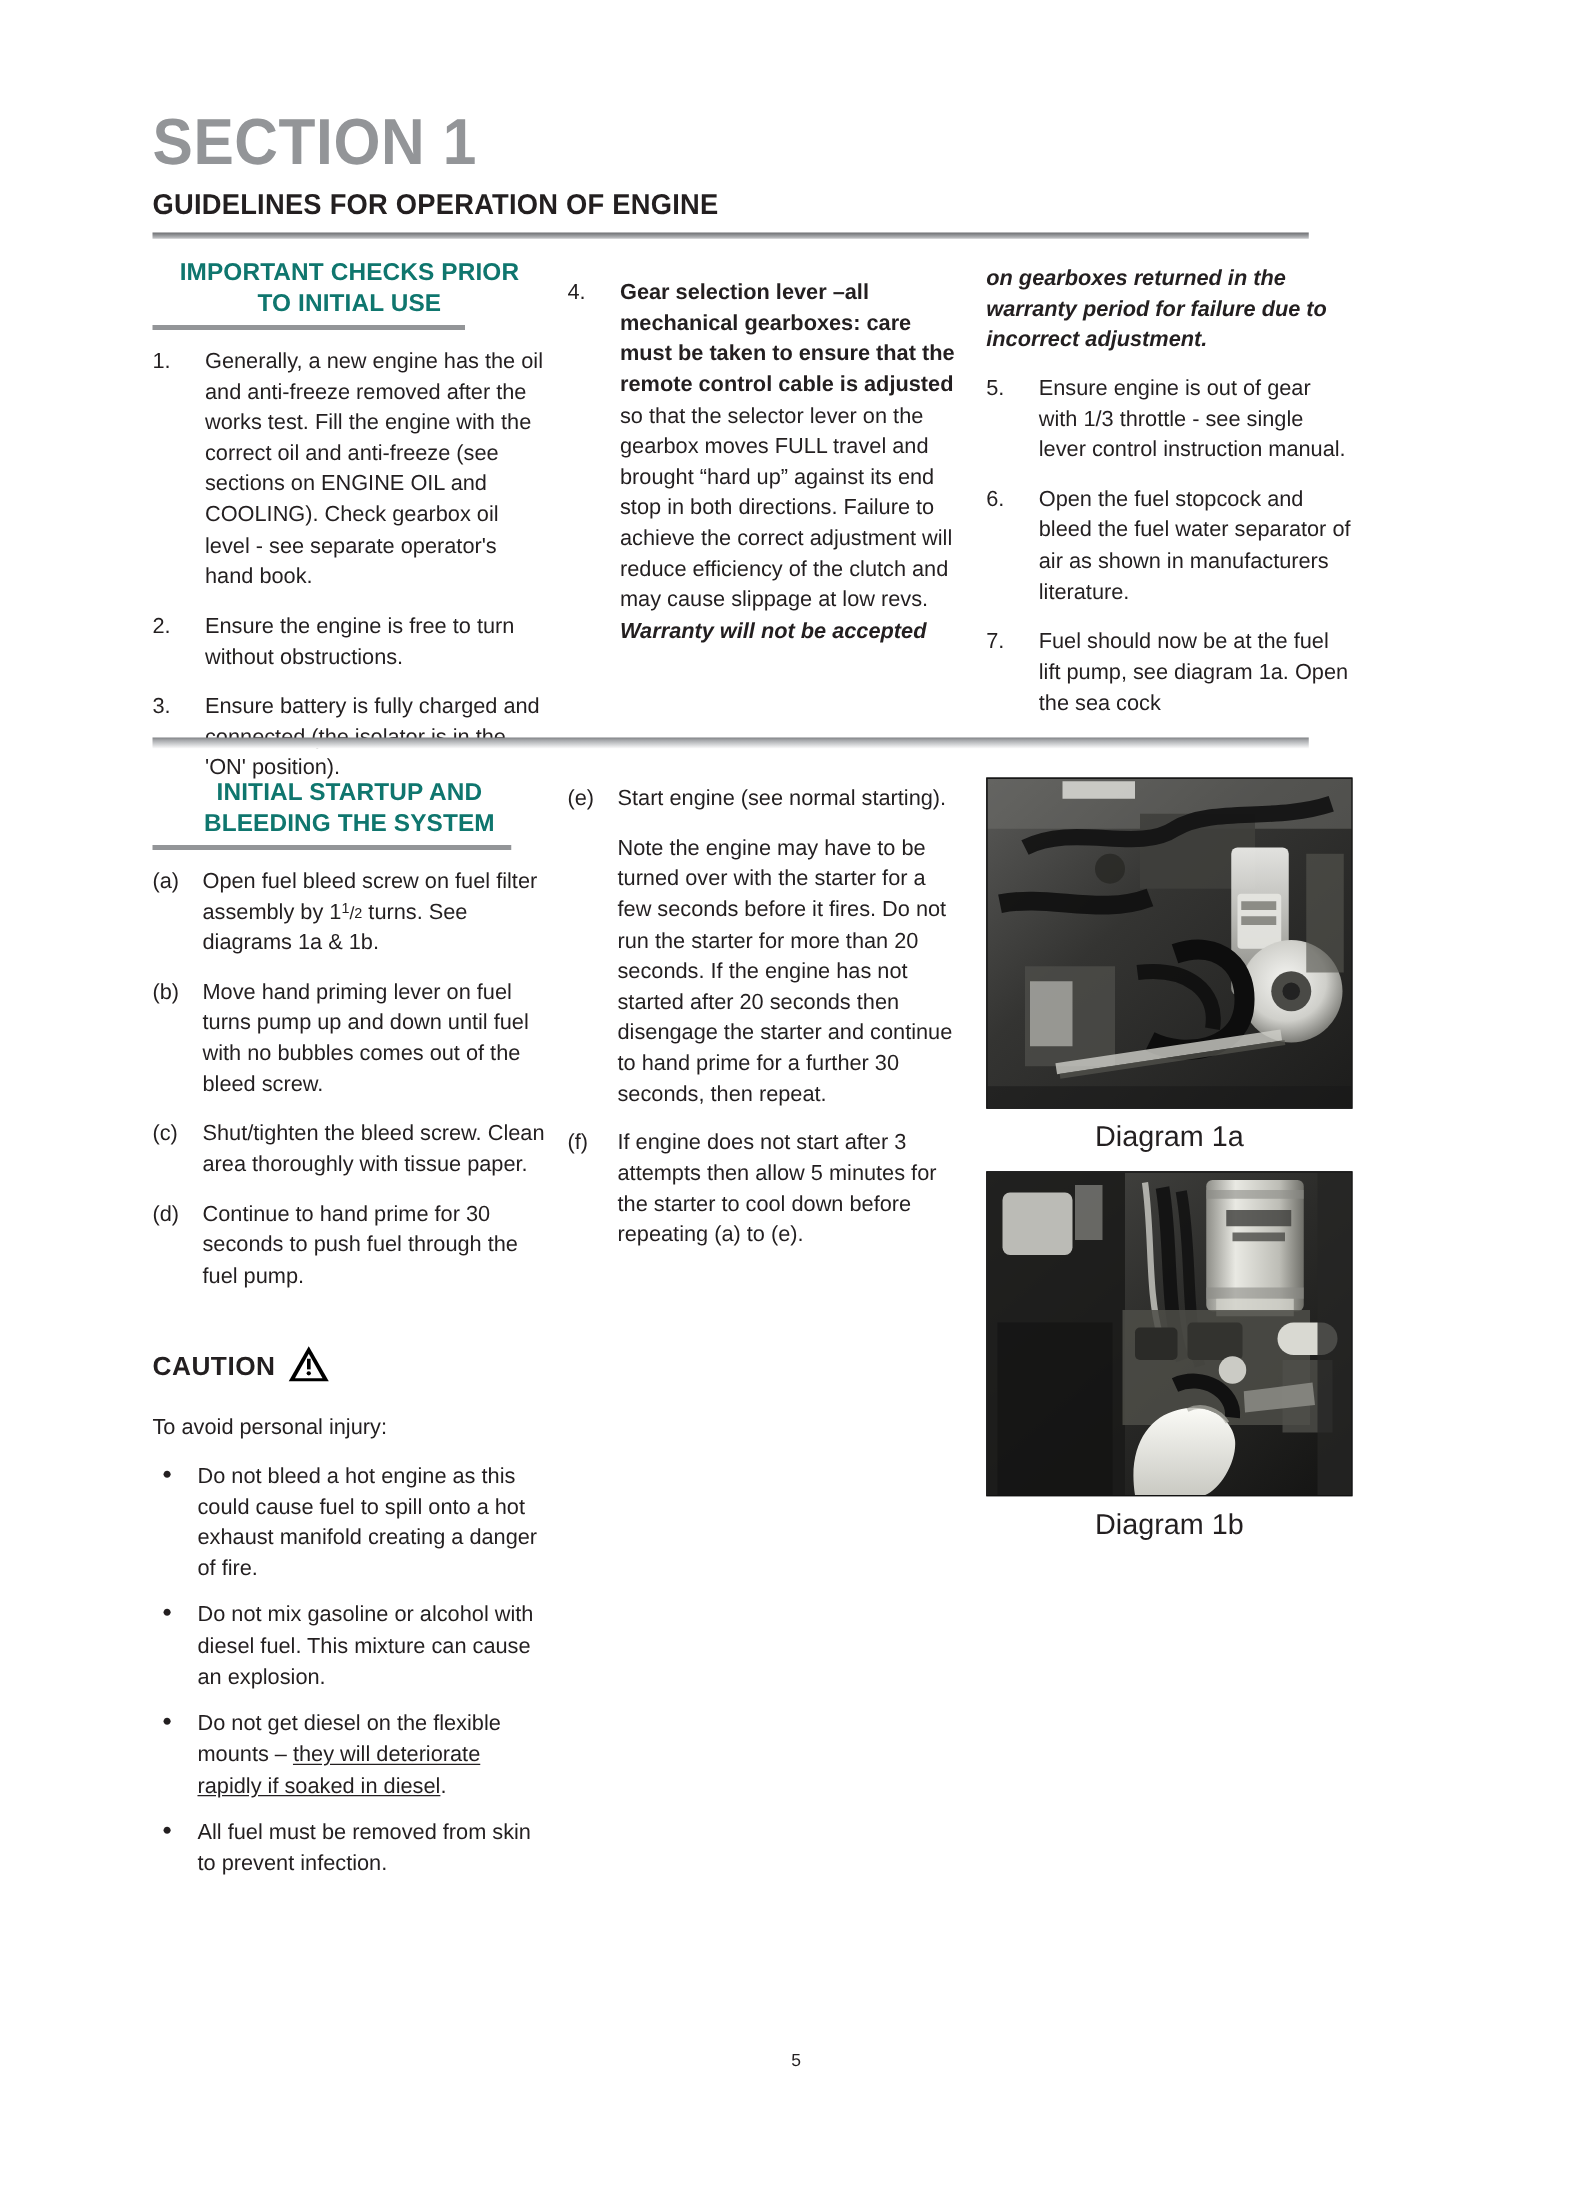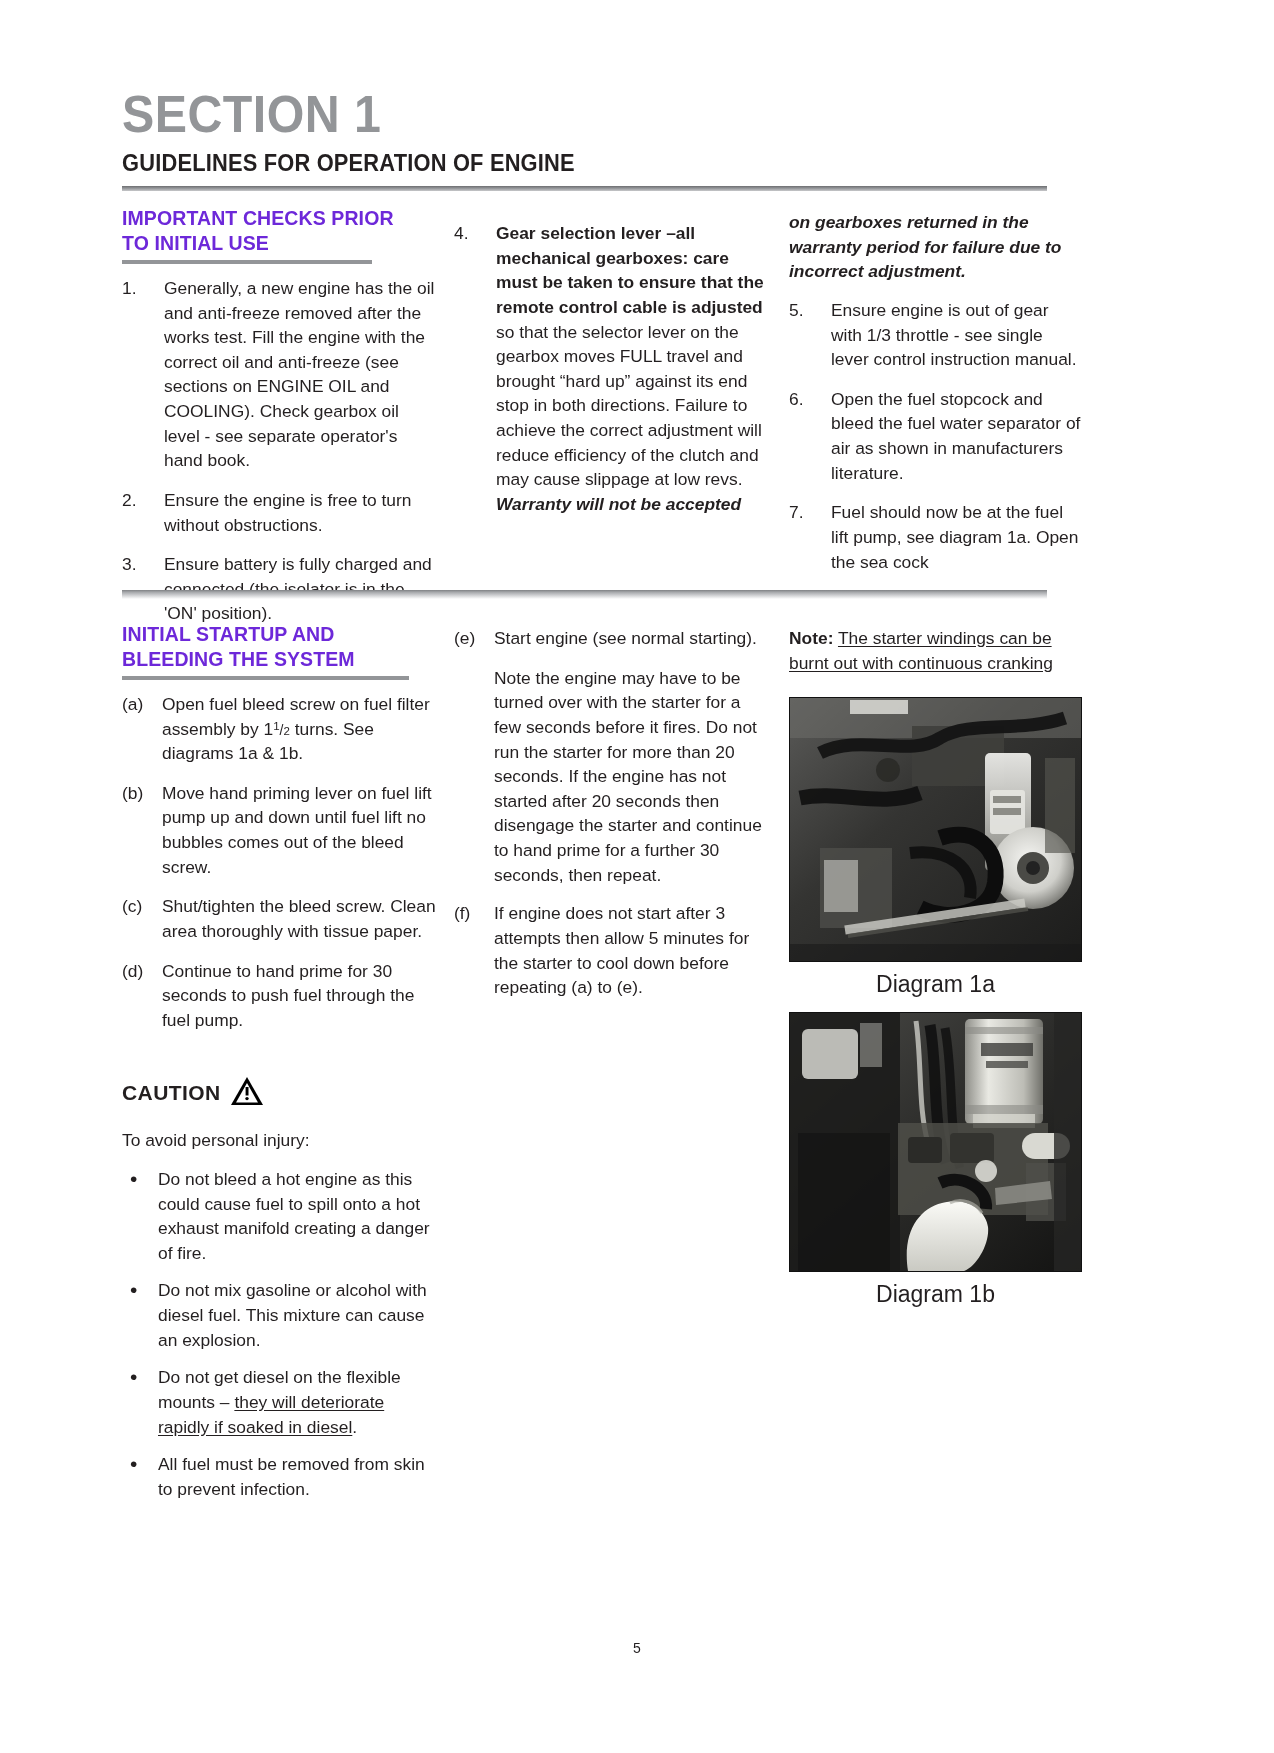--- a/index.html
+++ b/index.html
@@ -67,22 +67,23 @@
   .c1 { width: 315px; margin-right: 17px; }
   .c2 { width: 312px; margin-right: 23px; }
   .c3 { width: 293px; }
 
   
   h3.blk {
     font-size: 19.5px;
     font-weight: bold;
     line-height: 1.28;
     margin: 0 0 4px 0;
-    color: #6d28d9;
+    color: #0f766e;
     letter-spacing: 0.1px;
+    text-align: center;
   }
   .h-underline {
     height: 4px;
     background: #939598;
     width: 250px;
     margin: 0 0 12px 0;
   }
   .h-underline.w2 { width: 287px; }
 
   
@@ -250,21 +251,21 @@
         <span>BLEEDING THE SYSTEM</span>
       </h3>
       <div class="h-underline w2"></div>
 
       <ul class="num-list alpha">
         <li>
           <span class="marker">(a)</span><span>Open fuel bleed screw on fuel filter assembly by 1</span><span class="frac"><sup>1</sup><span class="sl">/</span><sub>2</sub></span><span> turns. See diagrams 1a &amp; 1b.</span>
         </li>
         <li>
           <span class="marker">(b)</span>
-          <span>Move hand priming lever on fuel lift pump up and down until fuel lift no bubbles comes out of the bleed screw.</span>
+          <span>Move hand priming lever on fuel turns pump up and down until fuel with no bubbles comes out of the bleed screw.</span>
         </li>
         <li>
           <span class="marker">(c)</span>
           <span>Shut/tighten the bleed screw. Clean area thoroughly with tissue paper.</span>
         </li>
         <li>
           <span class="marker">(d)</span>
           <span>Continue to hand prime for 30 seconds to push fuel through the fuel pump.</span>
         </li>
       </ul>
@@ -312,24 +313,20 @@
       <div class="cont indent-alpha">Note the engine may have to be turned over with the starter for a few seconds before it fires.  Do not run the starter for more than 20 seconds. If the engine has not started after  20 seconds then disengage the starter and continue to hand prime for a further 30 seconds, then repeat.</div>
       <ul class="num-list alpha">
         <li>
           <span class="marker">(f)</span>
           <span>If engine does not start after 3 attempts then allow 5 minutes for the starter to cool down before repeating (a) to (e).</span>
         </li>
       </ul>
     </div>
 
     <div class="col c3">
-      <p class="body" style="margin-top:4px; margin-bottom:22px;">
-        <b class="bold">Note:</b>
-        <span class="u">The starter windings can be burnt out with continuous cranking</span>
-      </p>
 
       <div class="photo">
         <svg width="293" height="265" viewBox="0 0 293 265" aria-hidden="true">
           <defs>
             <linearGradient id="g1a" x1="0" y1="0" x2="1" y2="1">
               <stop offset="0%" stop-color="#5a5a58"></stop>
               <stop offset="40%" stop-color="#343432"></stop>
               <stop offset="100%" stop-color="#1c1c1b"></stop>
             </linearGradient>
             <linearGradient id="metal" x1="0" y1="0" x2="0" y2="1">

